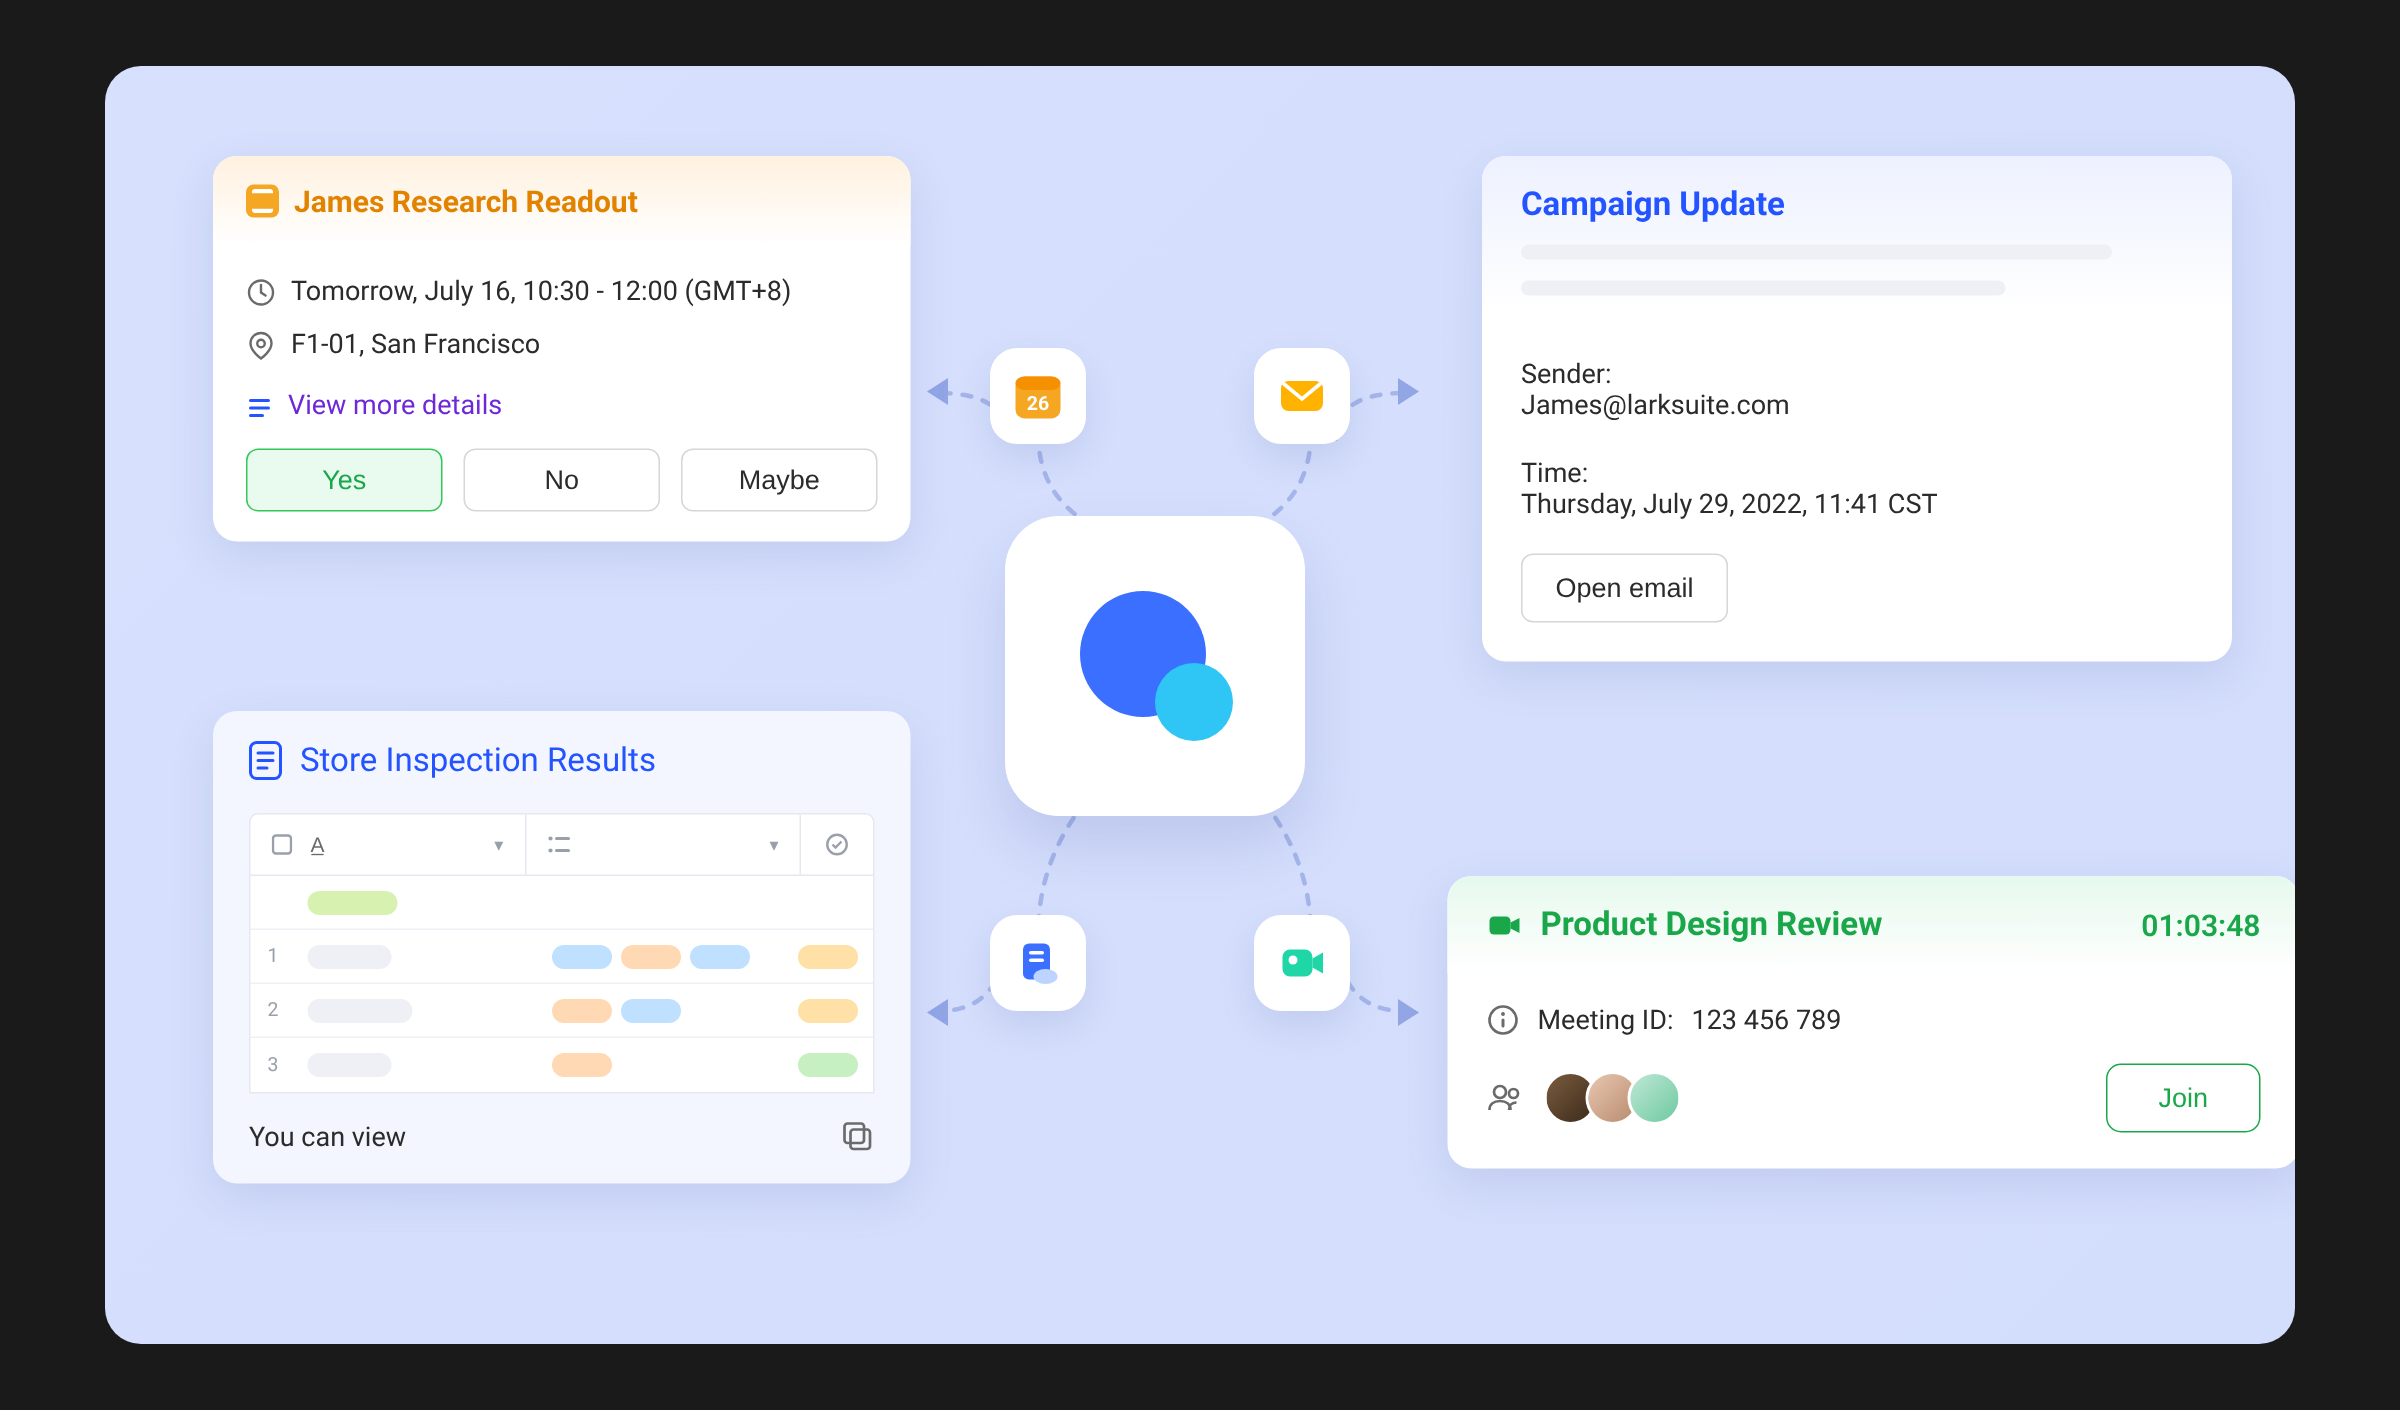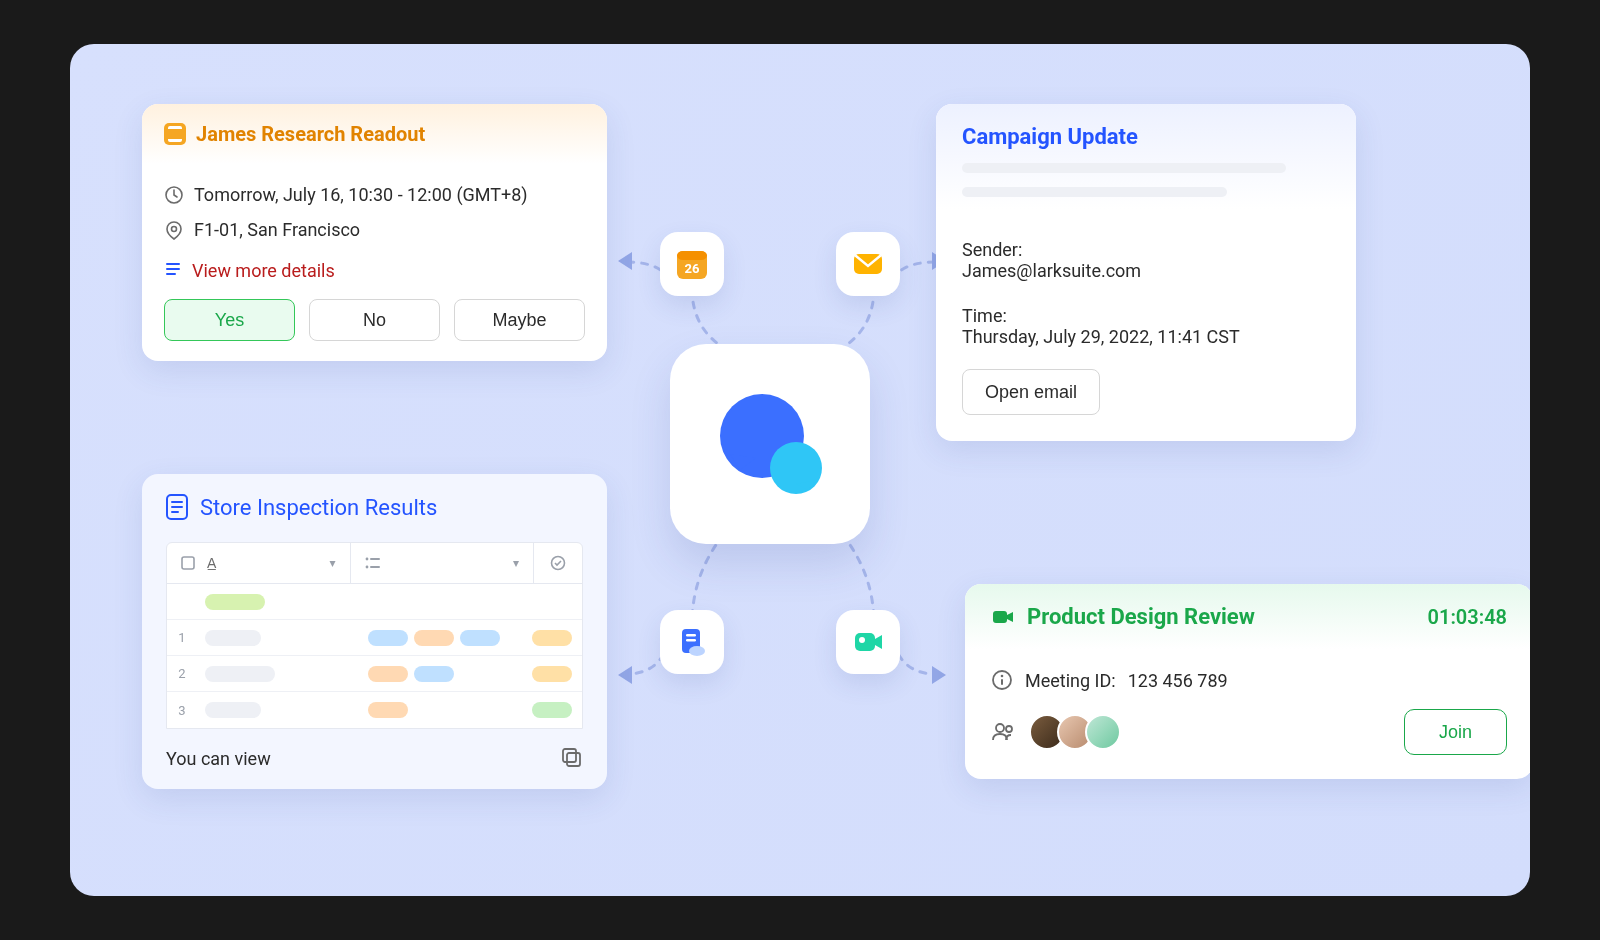--- a/index.html
+++ b/index.html
@@ -39,30 +39,30 @@
   }
   .cal-icon {
     width: 22px; height: 22px; background:#f5a623; border-radius:5px;
     display:flex;align-items:center;justify-content:center;
   }
   .cal-icon::before{content:"";width:14px;height:10px;border-top:3px solid #fff;border-bottom:3px solid #fff;border-radius:2px;}
   .market-title { color:#e18300; font-weight:700; font-size:20px; }
   .market-body { padding: 6px 22px 20px; }
   .meta-row { display:flex; align-items:center; gap:10px; color:#2b2b2b; font-size:18px; margin-top:14px;}
   .icon-outline { width:20px;height:20px;color:#6b6b6b;flex-shrink:0; }
-  .link-row { display:flex; align-items:flex-start; gap:10px; color:#b91c1c; font-size:18px; margin-top:20px; cursor:pointer;}
+  .link-row { display:flex; align-items:flex-end; gap:10px; color:#6d28d9; font-size:18px; margin-top:20px; cursor:pointer;}
   .rsvp-row { display:flex; gap:14px; margin-top:18px; }
   .rsvp-btn {
     flex:1; height:42px; border-radius:8px; border:1.5px solid #d6d6d6;
     background:#fff; font-size:18px; color:#2b2b2b; cursor:pointer;
   }
   .rsvp-yes { background:#e9fbef; border-color:#34c759; color:#1aa74a; }
 
   
-  .email-card { left: 866px; top: 60px; width: 420px; }
+  .email-card { left: 918px; top: 60px; width: 500px; }
   .email-header { padding: 20px 26px 12px; background:linear-gradient(180deg,#edf1ff 0%,#fff 100%); border-radius:16px 16px 0 0;}
   .email-title { color:#2454ff; font-weight:700; font-size:22px; }
   .skel-line { height:10px; background:#eef0f5; border-radius:5px; margin-top:14px; }
   .email-body { padding: 14px 26px 26px; font-size:18px; color:#2b2b2b; }
   .email-body .label { margin-top:16px; }
   .open-btn {
     margin-top:22px; height:46px; padding:0 22px; border:1.5px solid #d6d6d6;
     border-radius:8px; background:#fff; font-size:18px; cursor:pointer; color:#2b2b2b;
   }
 

